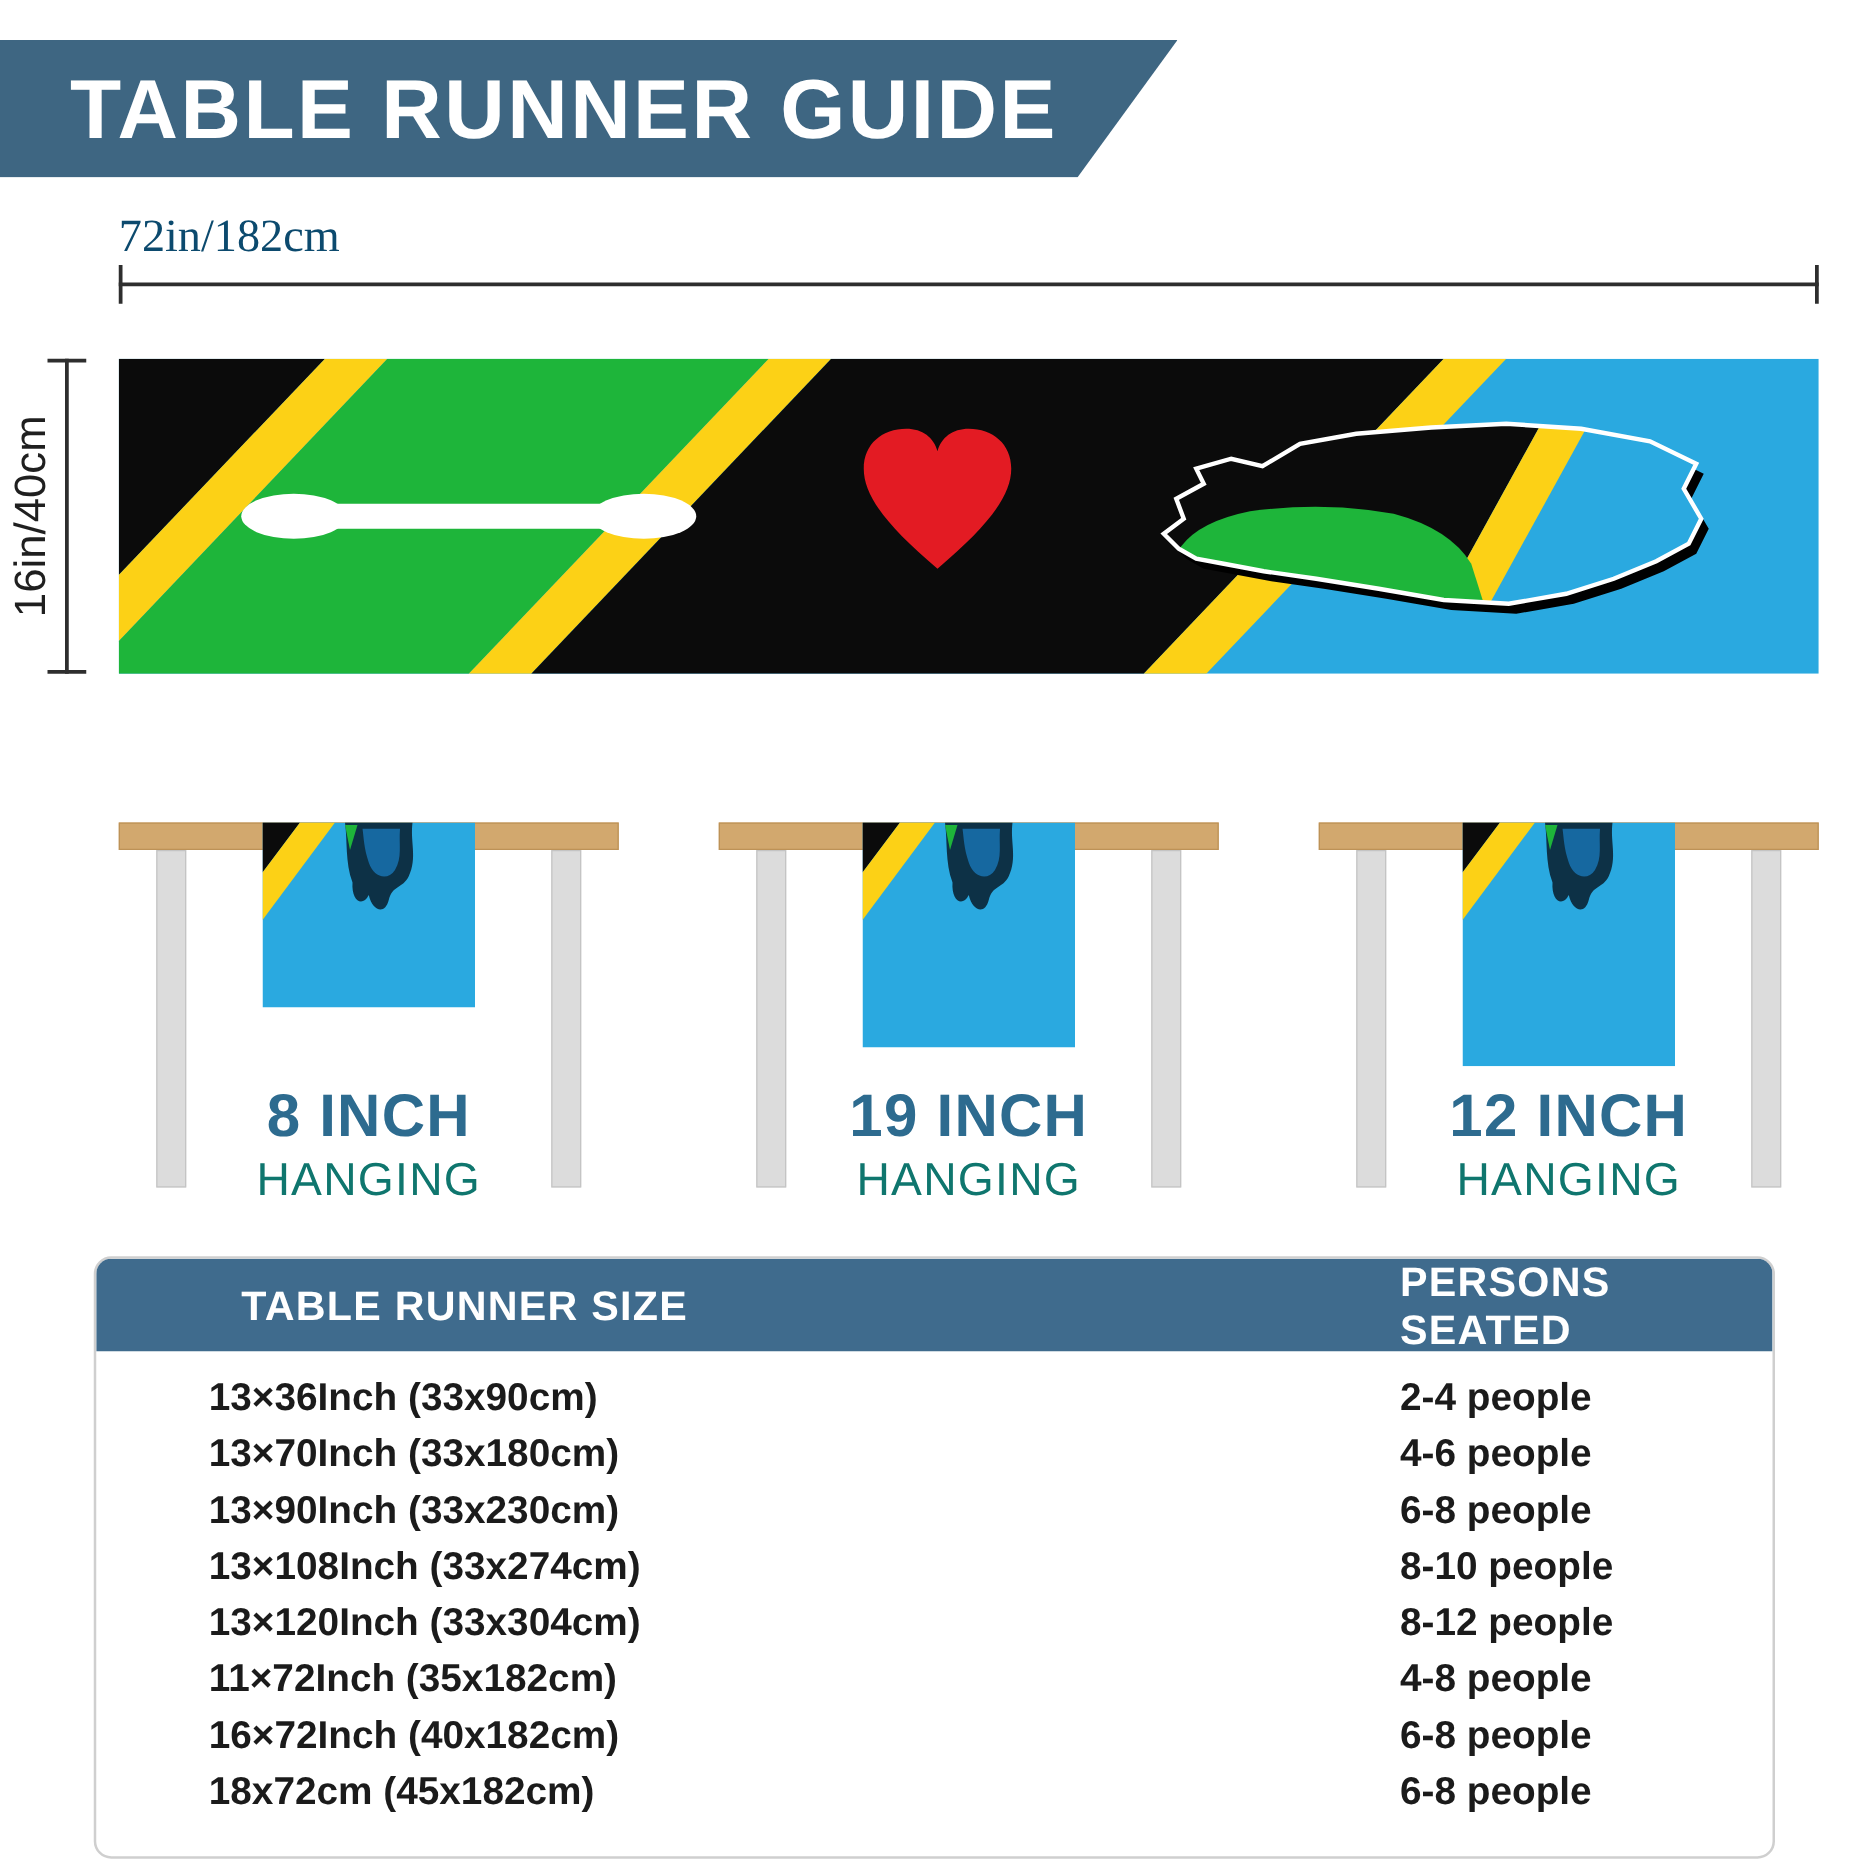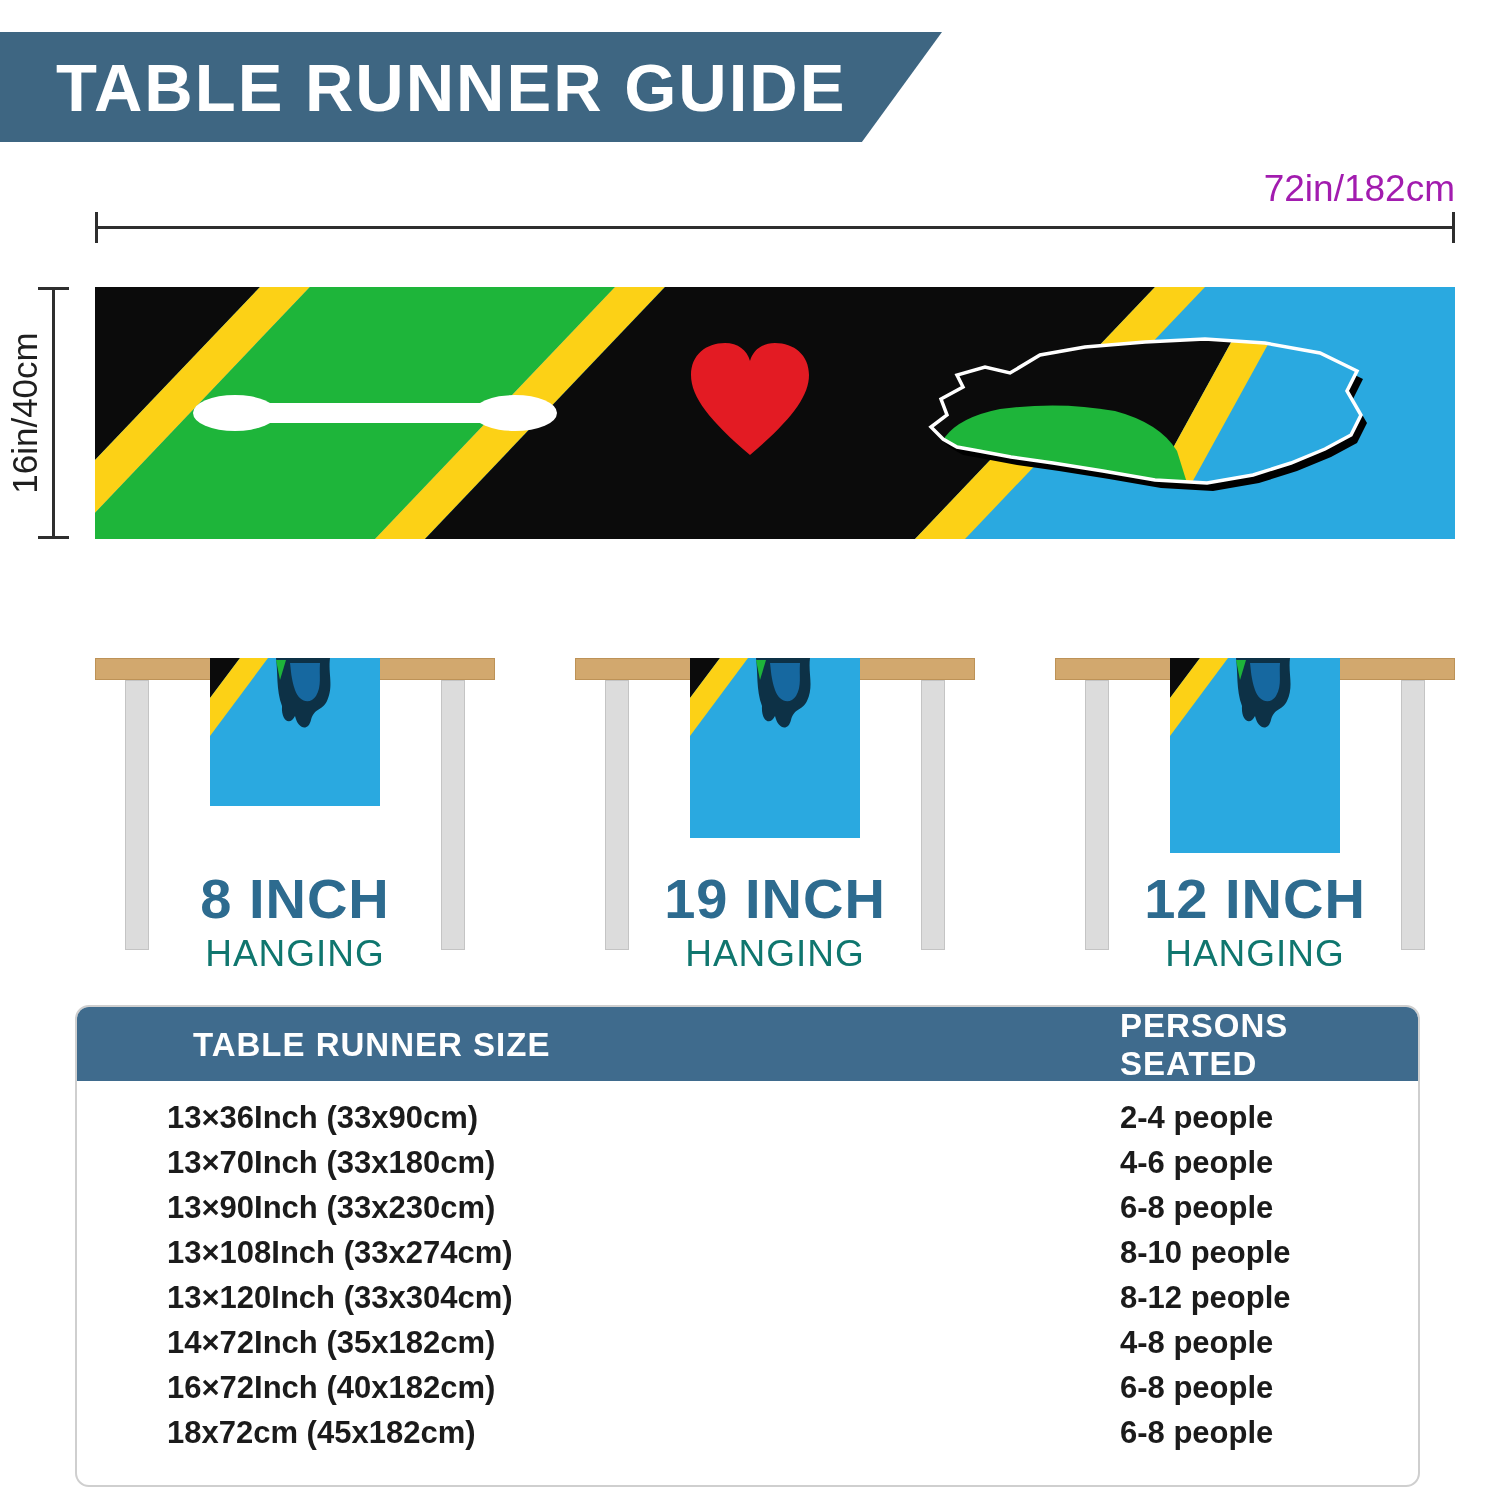--- a/index.html
+++ b/index.html
@@ -18,22 +18,22 @@
   .banner h1 {
     margin:0 0 0 56px; font-size:67px; font-weight:bold; color:#ffffff;
     letter-spacing:2px; white-space:nowrap;
   }
 
   
   .h-measure { position:absolute; left:95px; top:226px; width:1360px; height:3px; background:#2e2e2e; }
   .h-measure .tick { position:absolute; top:-14px; width:3px; height:31px; background:#2e2e2e; }
   .tick-l { left:0; } .tick-r { right:0; }
   .h-label {
-    position:absolute; left:95px; top:168px; width:1360px; text-align:right;
-    font-size:37px; font-weight:500; color:#a21caf;
+    position:absolute; left:95px; top:168px; width:1360px; text-align:left;
+    font-size:37px; font-weight:500; color:#0c4a6e;font-family:Liberation Serif, serif;
   }
   .v-measure { position:absolute; left:52px; top:287px; width:3px; height:252px; background:#2e2e2e; }
   .v-measure .tickh { position:absolute; left:-14px; width:31px; height:3px; background:#2e2e2e; }
   .tick-t { top:0; } .tick-b { bottom:0; }
   .v-label-wrap {
     position:absolute; left:-30px; top:287px; width:110px; height:252px;
     display:flex; align-items:center; justify-content:center;
   }
   .v-label-wrap span {
     transform:rotate(-90deg); white-space:nowrap;
@@ -53,21 +53,21 @@
     background:#d2a86e; border:1px solid #bd9257; box-sizing:border-box; z-index:2;
   }
   .leg {
     position:absolute; top:22px; width:24px; height:270px;
     background:#dcdcdc; border:1px solid #c4c4c4; box-sizing:border-box; z-index:1;
   }
   .leg-l { left:30px; } .leg-r { right:30px; }
   .hang-runner { position:absolute; left:50%; transform:translateX(-50%); top:0; z-index:3; }
   .hang-runner svg { display:block; }
   .hang-label { position:absolute; left:0; top:208px; width:100%; text-align:center; z-index:4; }
-  .hang-size { font-size:56px; font-weight:bold; color:#2d6b8f; letter-spacing:1px; }
+  .hang-size { font-size:48px; font-weight:bold; color:#2d6b8f; letter-spacing:1px; }
   .hang-sub  { font-size:37px; font-weight:500; color:#0f766e; margin-top:2px; letter-spacing:1px; }
 
   
   .size-table {
     position:absolute; left:75px; top:1005px; width:1345px; height:482px;
     border:2px solid #cfcfcf; border-radius:14px; overflow:hidden;
     box-sizing:border-box; background:#ffffff;
   }
   .st-header {
     display:grid; grid-template-columns:1fr 420px; background:#3f6b8d;
@@ -225,21 +225,21 @@
       </div>
       <div class="st-row">
         <div class="c-size">13×108Inch (33x274cm)</div>
         <div class="c-persons">8-10 people</div>
       </div>
       <div class="st-row">
         <div class="c-size">13×120Inch (33x304cm)</div>
         <div class="c-persons">8-12 people</div>
       </div>
       <div class="st-row">
-        <div class="c-size">14×72Inch (35x182cm)</div>
+        <div class="c-size">11×72Inch (35x182cm)</div>
         <div class="c-persons">4-8 people</div>
       </div>
       <div class="st-row">
         <div class="c-size">16×72Inch (40x182cm)</div>
         <div class="c-persons">6-8 people</div>
       </div>
       <div class="st-row">
         <div class="c-size">18x72cm (45x182cm)</div>
         <div class="c-persons">6-8 people</div>
       </div>

